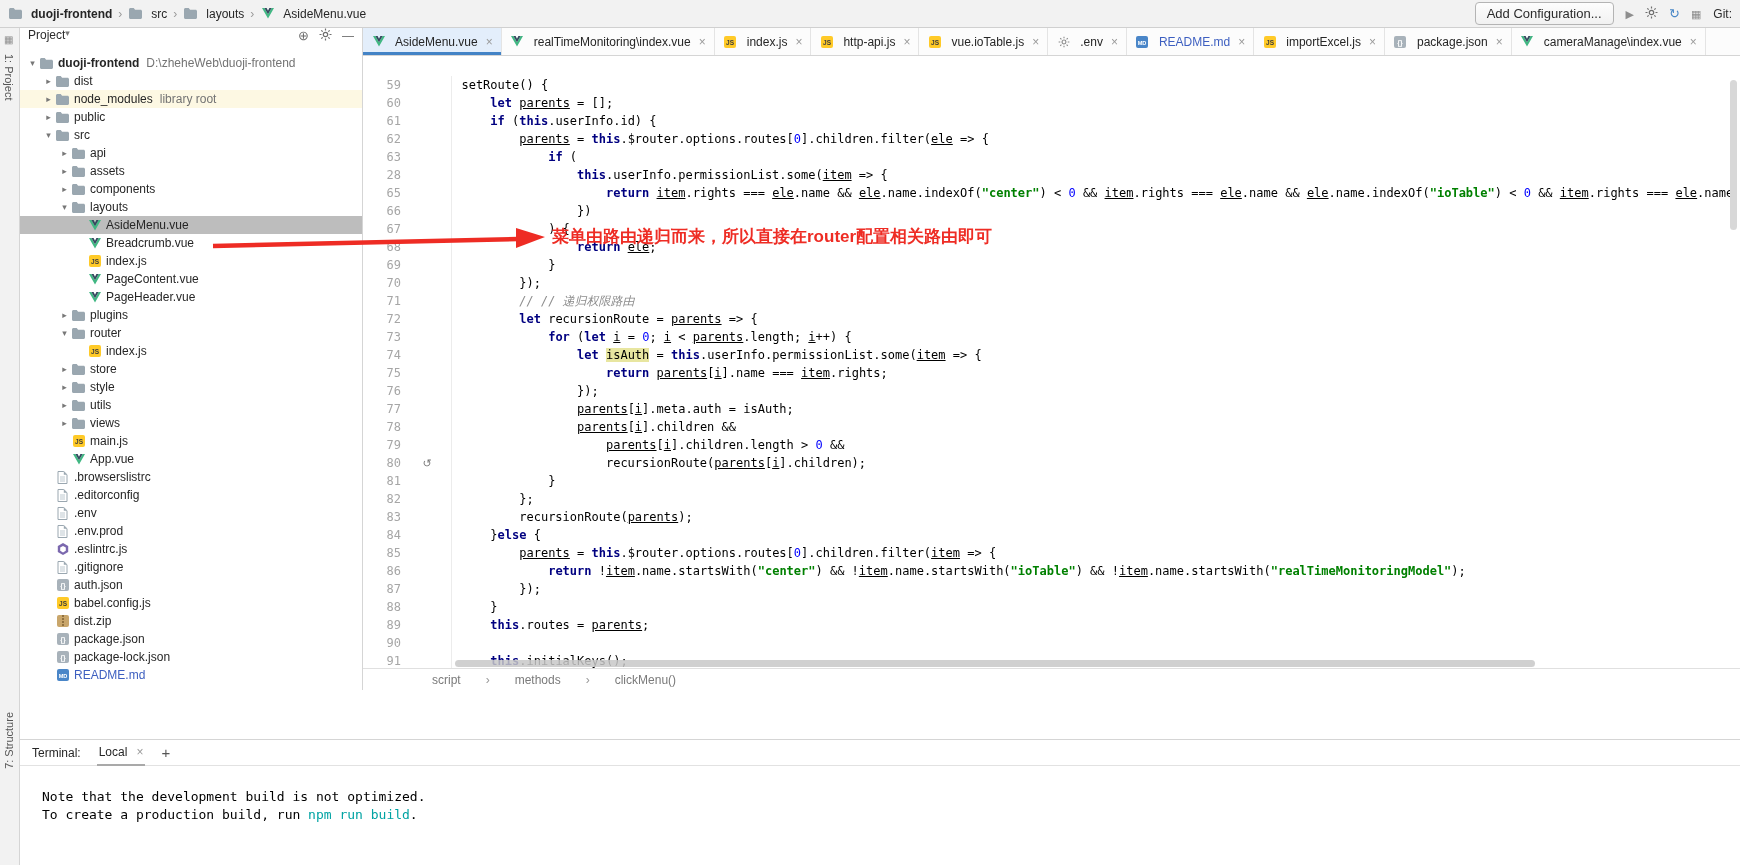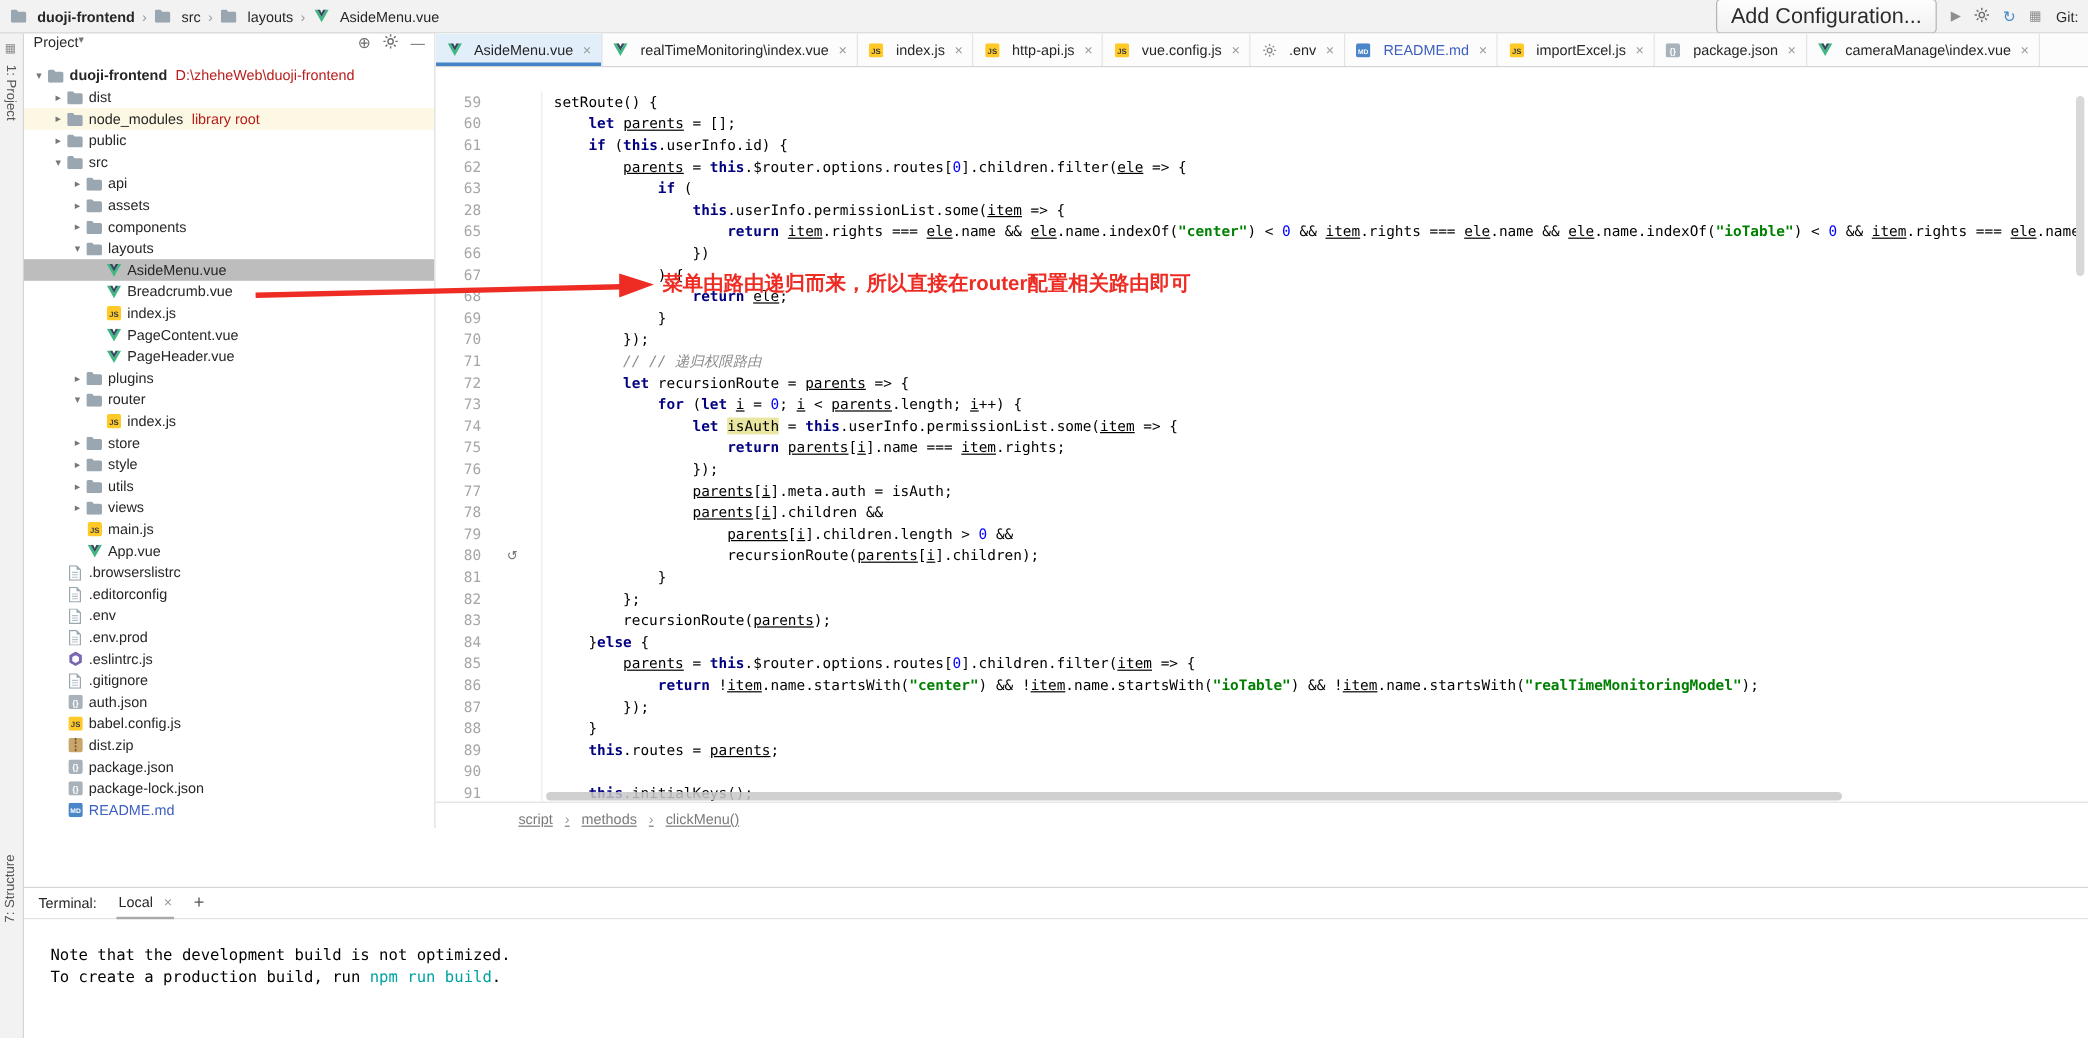--- a/index.html
+++ b/index.html
@@ -8,21 +8,21 @@
 
   
   .titlebar { position:absolute; left:0; top:0; right:0; height:28px; background:#f2f2f2;
               border-bottom:1px solid #d0d0d0; display:flex; align-items:center; padding:0 8px; }
   .tb-crumbs { display:flex; align-items:center; gap:3px; white-space:nowrap; }
   .tb-item { display:inline-flex; align-items:center; gap:4px; }
   .sep { color:#9a9a9a; margin:0 3px; }
   .b { font-weight:bold; }
   .tb-right { margin-left:auto; display:flex; align-items:center; gap:12px; overflow:hidden; white-space:nowrap; }
   .addcfg { border:1px solid #b4b4b4; border-radius:4px; background:linear-gradient(#fdfdfd,#f1f1f1);
-            font-size:18px; padding:3px 11px; color:#2b2b2b; font-family:inherit; }
+            font-size:13px; padding:3px 11px; color:#2b2b2b; font-family:inherit; }
   .tb-icons { display:flex; align-items:center; gap:11px; }
   .tbi { font-size:12px; line-height:1; }
   .gitlabel { color:#2b2b2b; }
 
   
   .leftstrip { position:absolute; left:0; top:28px; bottom:0; width:20px; background:#f2f2f2;
                border-right:1px solid #d5d5d5; z-index:5; }
   .stripicon { position:absolute; top:6px; left:4px; color:#8e8e8e; font-size:10px; }
   .vtext { writing-mode:vertical-rl; font-size:11px; color:#555; white-space:nowrap; }
   .vtop { position:absolute; top:26px; left:3px; }
@@ -35,21 +35,21 @@
   .pp-caret { color:#777; font-size:9px; }
   .pp-icons { margin-left:auto; display:flex; align-items:center; gap:10px; color:#6e6e6e; }
   .ppi { font-size:13px; line-height:1; }
   .tree { position:absolute; top:26px; left:0; right:0; bottom:0; overflow:hidden; }
   .trow { height:18px; display:flex; align-items:center; white-space:nowrap; color:#262626; }
   .trow.sel { background:#bdbdbd; }
   .trow.lib { background:#fdf8e3; }
   .chev { width:13px; flex:none; color:#777; font-size:9px; text-align:center; }
   .ic { width:15px; flex:none; display:inline-flex; justify-content:center; align-items:center; margin-right:4px; }
   .tlabel.blue { color:#3d5fc0; }
-  .textra { color:#b91c1c; margin-left:7px; }
+  .textra { color:#737373; margin-left:7px; }
 
   
   .editor { position:absolute; left:363px; top:28px; right:0; bottom:175px; background:#fff;
             display:flex; flex-direction:column; }
   .tabbar { height:28px; flex:none; display:flex; align-items:stretch; background:#fcfcfc;
             border-bottom:1px solid #d5d5d5; overflow:hidden; }
   .tab { display:flex; align-items:center; gap:5px; padding:0 8px; border-right:1px solid #e4e4e4;
          white-space:nowrap; color:#262626; }
   .tab.active { background:#e3eefb; box-shadow:inset 0 -3px 0 #4383c6; }
   .tab .mod { color:#3d5fc0; }
@@ -66,22 +66,22 @@
   .tk-p { color:#000; }
   .tk-k { color:var(--kw,#000080); font-weight:bold; }
   .tk-s { color:var(--str,#008000); font-weight:bold; }
   .tk-n { color:var(--num,#0000ff); }
   .tk-c { color:var(--com,#8c8c8c); font-style:italic; }
   .tk-u { color:#000; text-decoration:underline; }
   .tk-h { color:#000; background:var(--hl,#e8e6a0); }
   .hsb { position:absolute; left:92px; bottom:1px; width:1080px; height:7px; background:#c8c8c8; border-radius:4px; opacity:.85; }
   .vsb { position:absolute; right:3px; top:4px; width:7px; height:150px; background:#d8d8d8; border-radius:4px; }
 
-  .edcrumb { height:22px; flex:none; border-top:1px solid #e0e0e0; display:flex; align-items:flex-end;
-             gap:7px; color:#7a7a7a; padding-left:69px;text-decoration:underline; }
+  .edcrumb { height:22px; flex:none; border-top:1px solid #e0e0e0; display:flex; align-items:center;
+             gap:22px; color:#7a7a7a; padding-left:69px; }
 
   
   .terminal { position:absolute; left:20px; right:0; bottom:0; height:126px; background:#fff;
               border-top:1px solid #d5d5d5; }
   .term-header { height:26px; display:flex; align-items:center; gap:16px; padding:0 12px;
                  border-bottom:1px solid #e2e2e2; }
   .term-tab { display:flex; align-items:center; gap:6px; height:26px; padding:0 2px;
               border-bottom:2px solid #a9a9a9; }
   .term-plus { color:#555; font-size:15px; }
   .term-body { padding:22px 0 0 22px; font-family:"DejaVu Sans Mono",monospace; font-size:13px;
@@ -563,21 +563,21 @@
           <span class="">http-api.js</span>
           <span class="tclose">×</span>
         </div>
         <div class="tab">
           <span class="ic">
             <svg width="12" height="12" viewBox="0 0 12 12">
               <rect width="12" height="12" rx="2" fill="#ffca28"></rect>
               <text x="6" y="9.2" font-size="6.5" font-weight="bold" text-anchor="middle" fill="#3b3b3b" font-family="sans-serif">JS</text>
             </svg>
           </span>
-          <span class="">vue.config.js</span>
+          <span class="">vue.ioTable.js</span>
           <span class="tclose">×</span>
         </div>
         <div class="tab">
           <span class="ic">
             <svg width="12" height="12" viewBox="0 0 13 13">
               <g stroke="#8a8a8a" stroke-width="1.2" fill="none">
                 <circle cx="6.5" cy="6.5" r="2.1"></circle>
                 <path d="M6.5.7v1.8M6.5 10.5v1.8M.7 6.5h1.8M10.5 6.5h1.8M2.4 2.4l1.3 1.3M9.3 9.3l1.3 1.3M10.6 2.4L9.3 3.7M3.7 9.3l-1.3 1.3"></path>
               </g>
             </svg>

